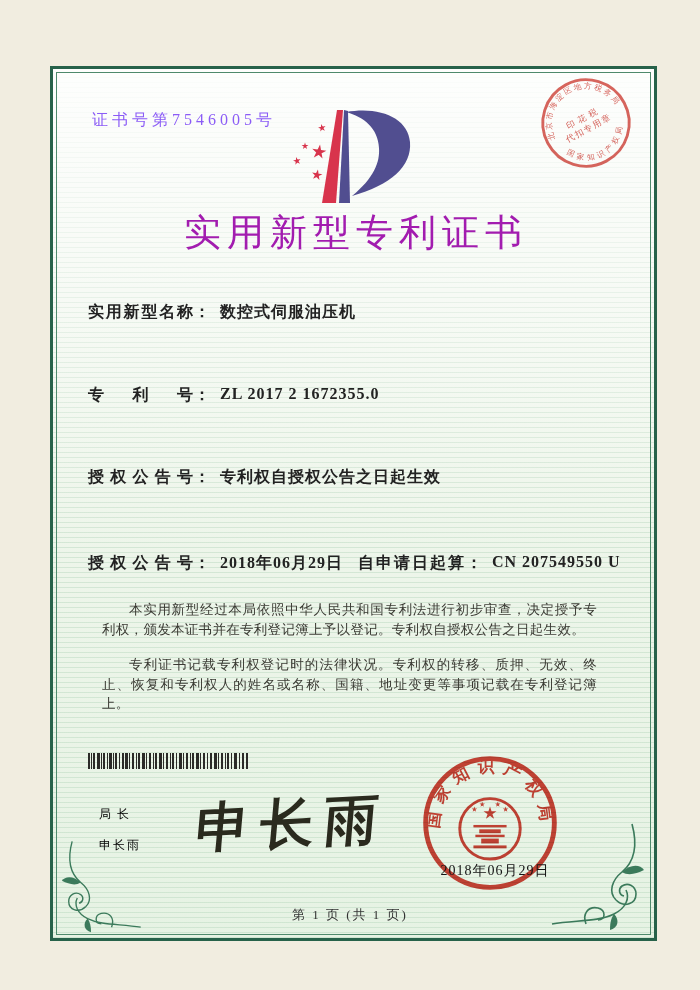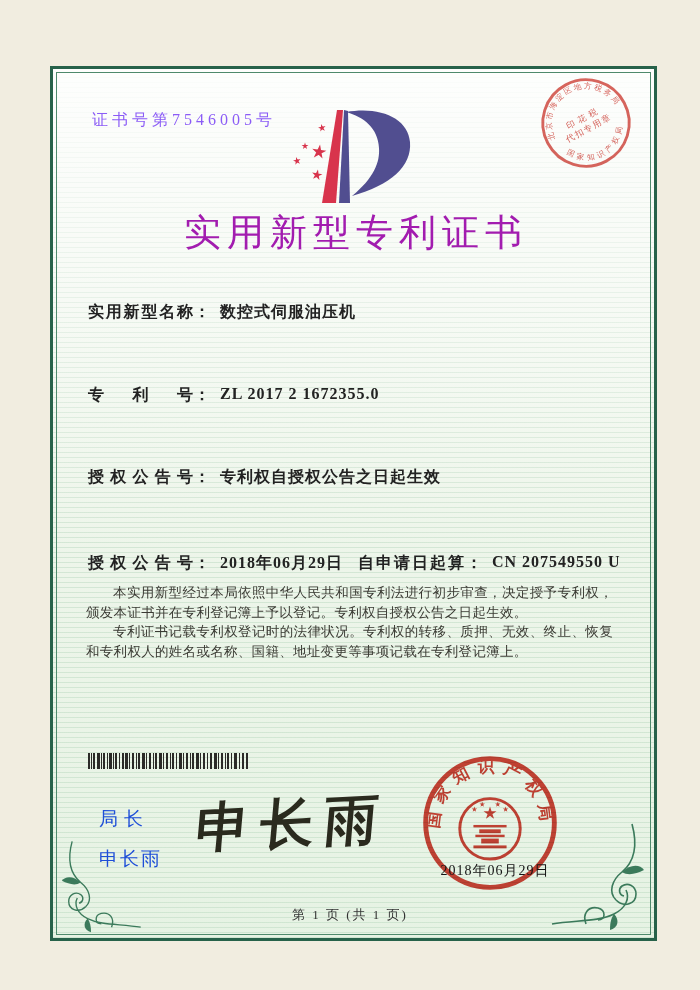--- a/index.html
+++ b/index.html
@@ -30,23 +30,23 @@
          font-weight:500;color:#a21caf;margin-left:12px;}
   .row{position:absolute;left:88px;right:58px;font-size:16px;letter-spacing:1px;color:#222;font-weight:bold;}
   .flabel{display:inline-block;width:106px;text-align:justify;text-align-last:justify;vertical-align:top;}
   .colon{vertical-align:top;}
   .fvalue{margin-left:9px;vertical-align:top;}
   .fvalue.wide{display:inline-block;width:445px;line-height:21px;}
   .grp2{position:absolute;left:270px;top:0;white-space:nowrap;}
   .grp2 .flabel2{letter-spacing:2px;}
   .legal{left:86px;width:527px;top:584px;font-size:13.5px;line-height:19.5px;
          text-align:justify;letter-spacing:.3px;color:#3a3a33;}
-  .legal p{margin:0;text-indent:2em;font-family:Liberation Mono, monospace;}
+  .legal p{margin:16px;text-indent:2em;}
   .barcode{left:88px;top:753px;width:160px;height:16px;}
-  .director{left:99px;top:806px;font-size:19px;color:#1d4ed8;}
+  .director{left:99px;top:806px;font-size:12px;color:#000000;}
   .director .dname{margin-top:14px;letter-spacing:2px;}
   .director .dtitle{letter-spacing:6px;}
   .autograph{left:196px;top:788px;font-size:54px;color:#2a2a1e;
              transform:rotate(-3deg) skewX(-8deg);letter-spacing:10px;font-weight:600;
              white-space:nowrap;}
   .seal{left:412px;top:745px;width:156px;height:156px;mix-blend-mode:multiply;opacity:.93;}
   .seal-date{left:420px;top:862px;width:150px;text-align:center;font-size:14px;
              letter-spacing:1px;color:#141414;}
   .stamp{left:538px;top:75px;width:96px;height:96px;transform:rotate(-28deg);
          mix-blend-mode:multiply;opacity:.85;z-index:6;}

